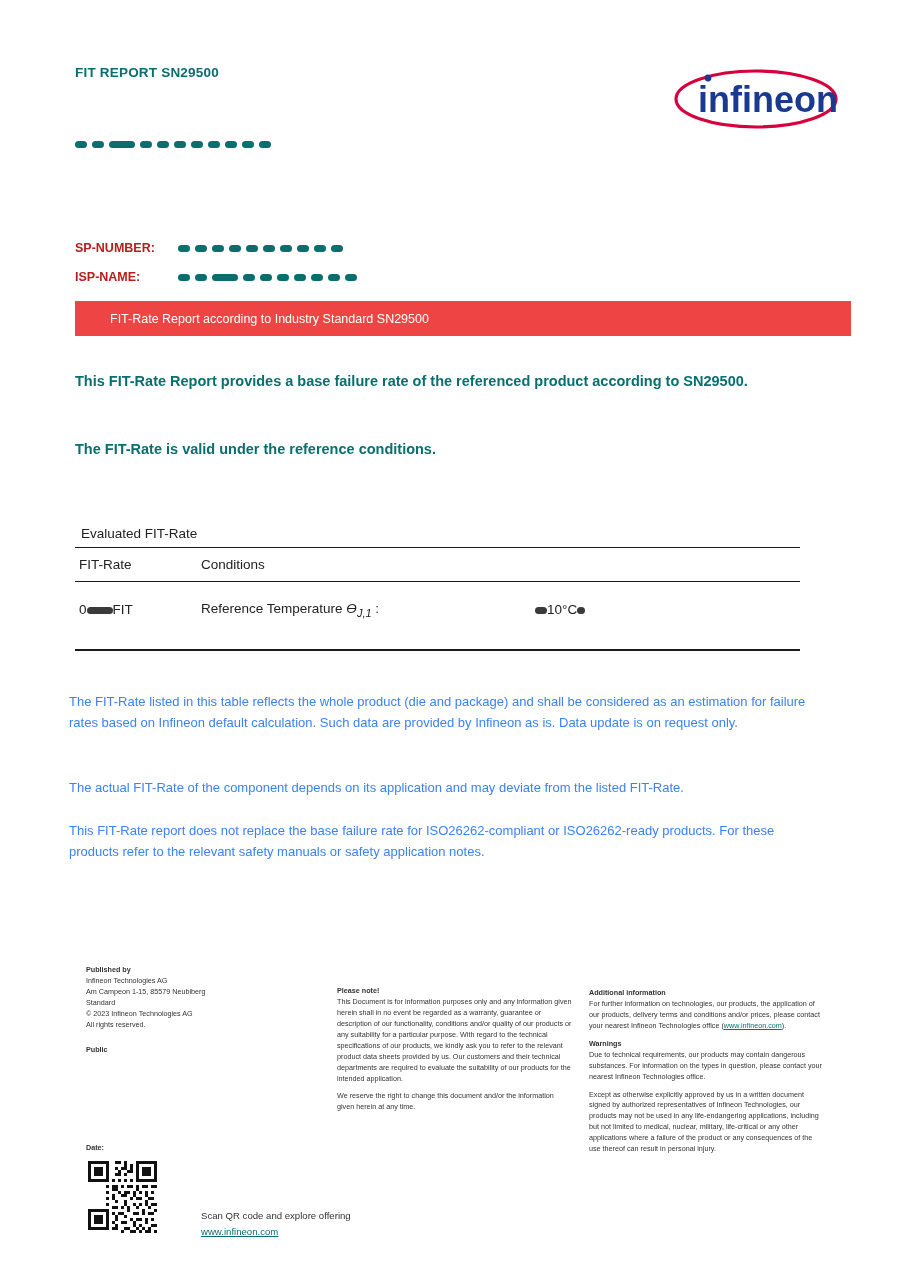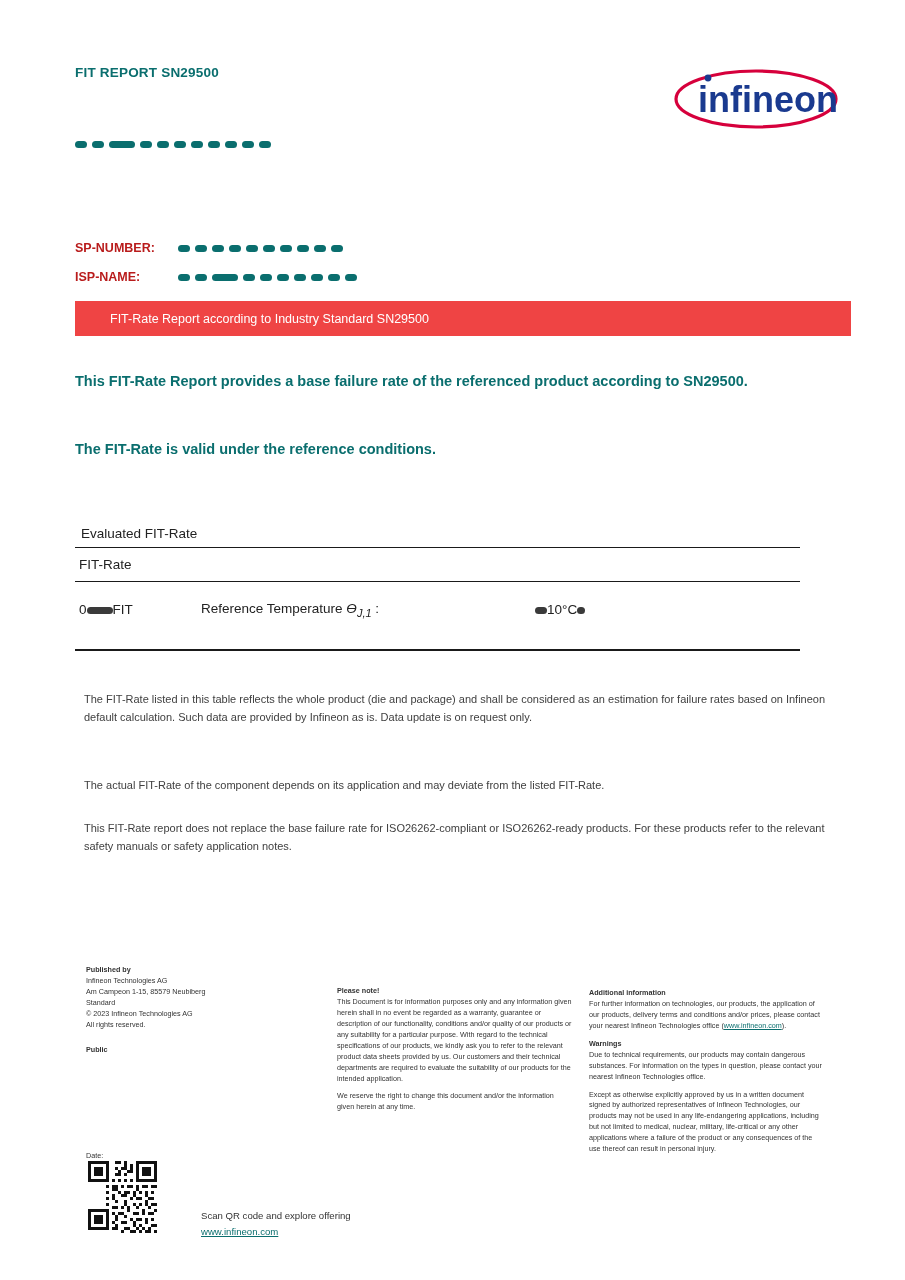--- a/index.html
+++ b/index.html
@@ -148,24 +148,24 @@
   .tbl .bottom-rule {
     border-bottom: 2.4px solid #1a1a1a;
     margin-top: 12px;
   }
   .sub { font-style: italic; font-size: 11px; vertical-align: sub; }
   .ital { font-style: italic; }
 
   
   .note {
     position: absolute;
-    left: 84px;
+    left: 69px;
     width: 748px;
-    font-size: 11px;
-    color: #404040;
+    font-size: 13px;
+    color: #3b82f6;
     line-height: 1.62;
   }
   .note-1 { top: 691px; }
   .note-2 { top: 777px; }
   .note-3 { top: 820px; }
 
   
   .footer-col {
     position: absolute;
     font-size: 7.2px;
@@ -180,23 +180,22 @@
   .footer-col .gap { height: 7px; }
   .flink { color: #0a6e6e; text-decoration: underline; }
   .public-lbl { font-weight: bold; }
 
   
   .date-lbl {
     position: absolute;
     left: 86px;
     top: 1143px;
     font-size: 7.2px;
-    font-weight: normal;
+    font-weight: bold;
     color: #333333;
-    margin-top: 8px;
   }
   .qr {
     position: absolute;
     left: 85px;
     top: 1158px;
     width: 75px;
     height: 78px;
     background: #ffffff;
   }
   .qr svg { display: block; }
@@ -275,20 +274,21 @@
 
   <div class="green-band">FIT-Rate Report according to Industry Standard SN29500</div>
 
   <div class="intro intro-1">This FIT-Rate Report provides a base failure rate of the referenced product according to SN29500.</div>
   <div class="intro intro-2">The FIT-Rate is valid under the reference conditions.</div>
 
   <div class="tbl">
     <div class="caption">Evaluated FIT-Rate</div>
     <div class="hdr">
       <div class="c1">FIT-Rate</div>
+      <div class="c2">Conditions</div>
     </div>
     <div class="row">
       <div class="c1">
         <span>0</span><span class="redact-inline dark">
             <span class="blk" style="width:26px"></span>
           </span><span>FIT</span>
       </div>
       <div class="c2">
         <span>Reference Temperature</span>
         <span class="ital">ϴ</span><span class="sub">J,1</span>

